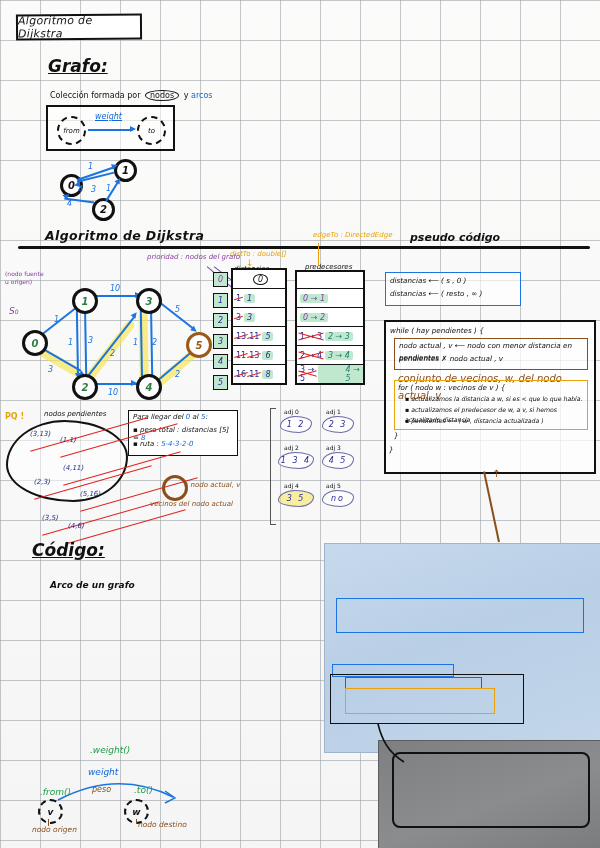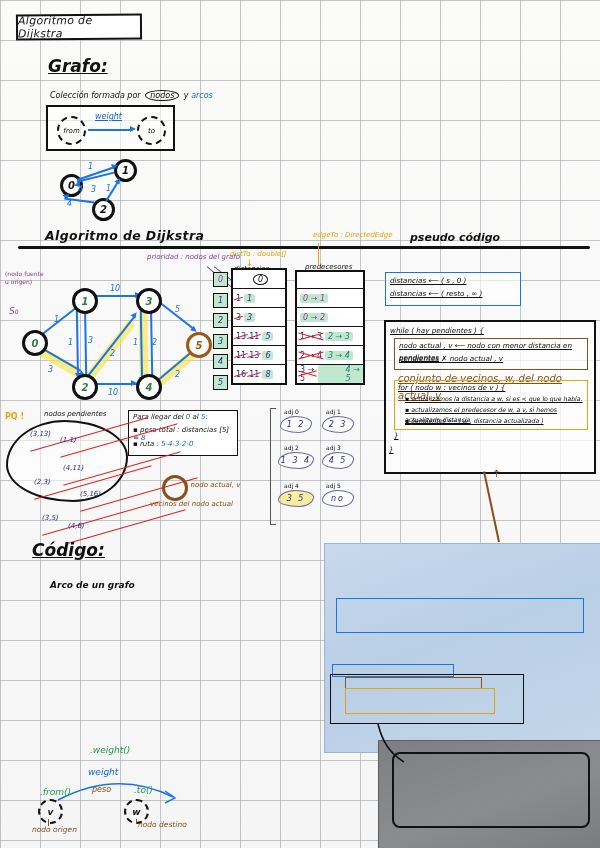--- a/index.html
+++ b/index.html
@@ -77,23 +77,23 @@
   .darkcode{
     background:linear-gradient(160deg,#7e7f80 0%,#8b8c8d 50%,#77787a 100%);
     border:1px solid #5c5d5e;
     font-family:"DejaVu Sans Mono", monospace;font-size:5px;line-height:1.5;
     color:#0b0b12;white-space:pre;padding:10px 12px;overflow:hidden;
   }
 
   .umlbox{border:1.6px solid #111;background:rgba(255,255,255,.6);}
   .umlbox .sec{border-top:1.6px solid #111;}
 
-  .lbl{font-size:8px;font-style:italic;}
+  .lbl{font-size:8px;}
   .lbl-s{font-size:7px;font-style:italic;}
-  .pseudo{font-size:7.2px;font-style:italic;line-height:1.65;text-decoration:underline;}
+  .pseudo{font-size:7.2px;font-style:italic;line-height:1.65;}
   .arrowline{position:absolute;background:#e9a209;width:1.4px;}
   .leader{position:absolute;background:#6a4ba8;height:1.2px;transform-origin:0 50%;}
 </style>
 </head>
 <body>
 
 <div id="page">
 
   <div class="abs title-box hw">Algoritmo de Dijkstra</div>
 

